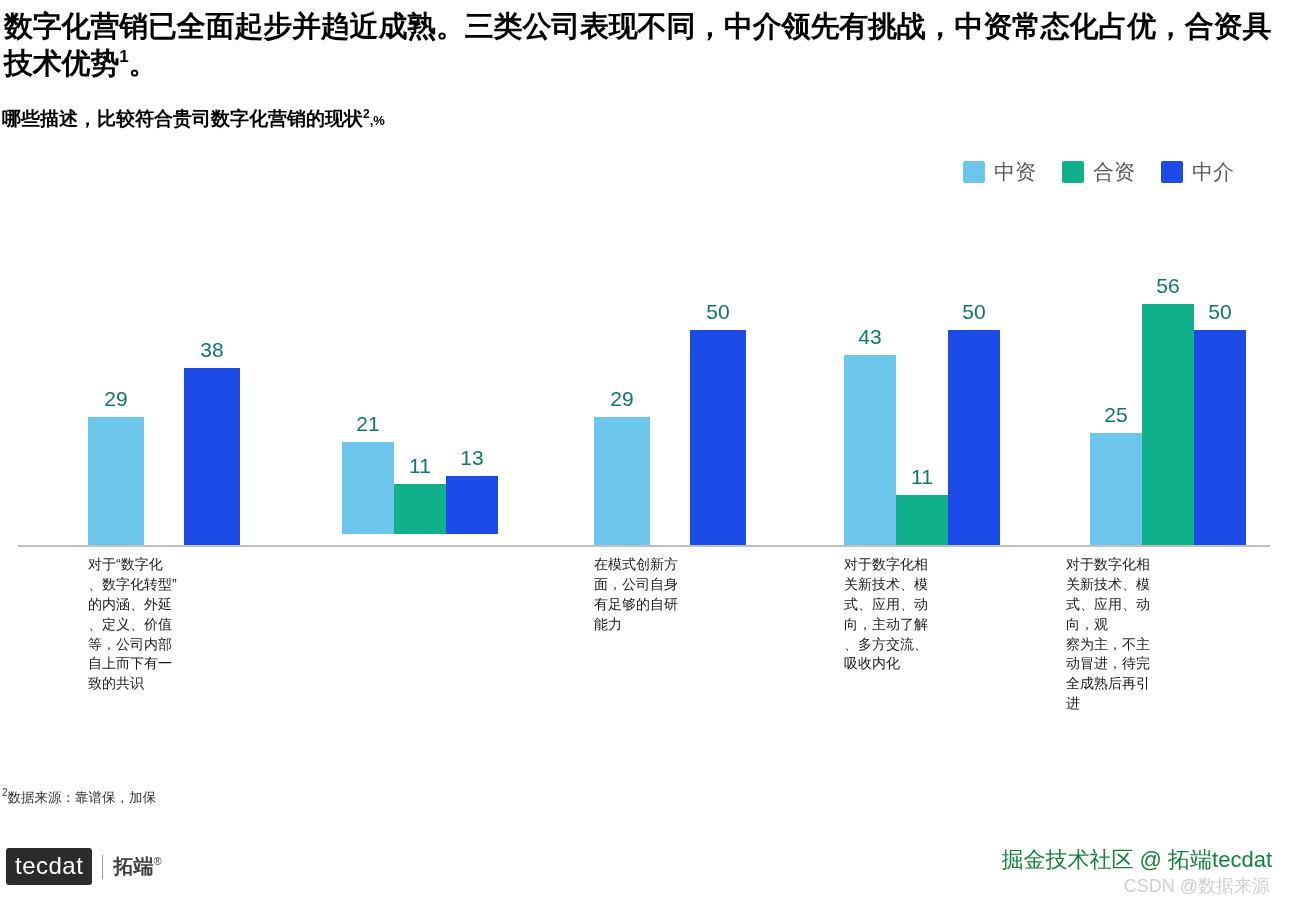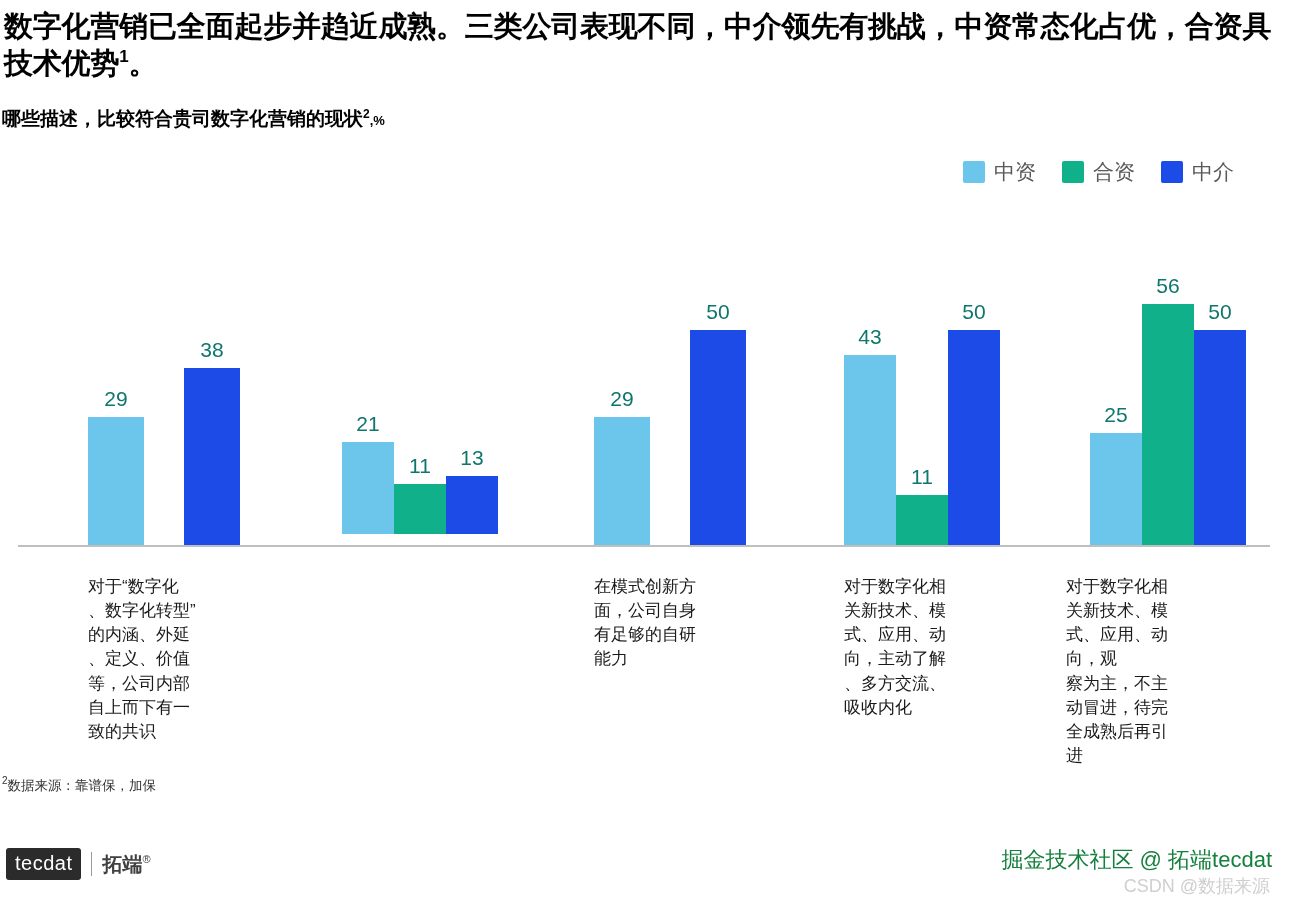--- a/index.html
+++ b/index.html
@@ -99,54 +99,54 @@
   }
   .bar-value {
     position: absolute;
     font-size: 21px;
     color: #0f766e;
     text-align: center;
     white-space: nowrap;
   }
   .cat-label {
     position: absolute;
-    top: 575px;
-    font-size: 17px;
+    top: 555px;
+    font-size: 14px;
     line-height: 1.42;
     color: #1a1a1a;
     white-space: pre-line;
   }
   .footnotes {
     position: absolute;
     left: 2px;
     top: 769px;
     width: 1280px;
     font-size: 13.5px;
     line-height: 1.55;
     color: #333333;
   }
   .footnotes sup {
     font-size: 10px;
     vertical-align: super;
   }
   .footnote-2 {
-    margin-top: 4px;
+    margin-top: 16px;
   }
   .brand {
     position: absolute;
     left: 6px;
     top: 848px;
     display: flex;
     align-items: center;
     gap: 10px;
   }
   .brand-mark {
     background: #2b2b2b;
     color: #ffffff;
-    font-size: 20px;
+    font-size: 24px;
     padding: 4px 9px 5px 9px;
     border-radius: 3px;
     letter-spacing: 0.5px;
   }
   .brand-sep {
     width: 1px;
     height: 24px;
     background: #9a9a9a;
   }
   .brand-cn {

